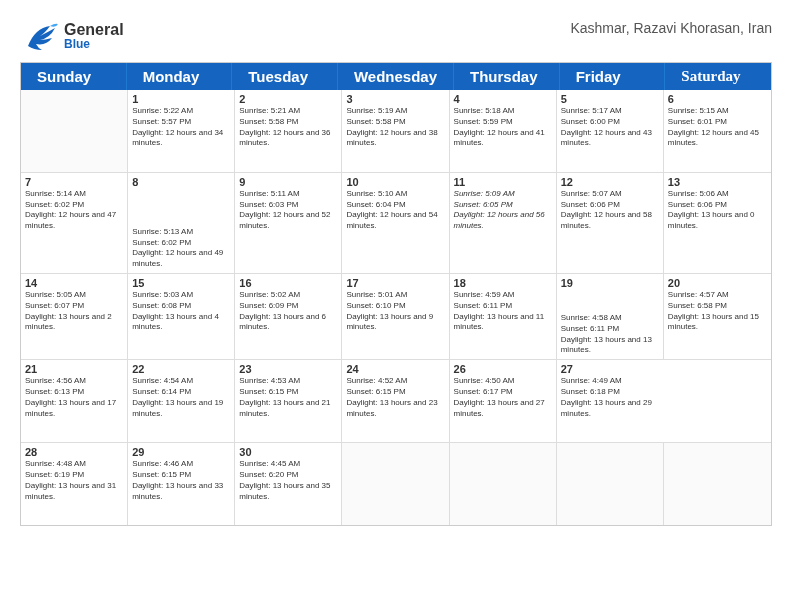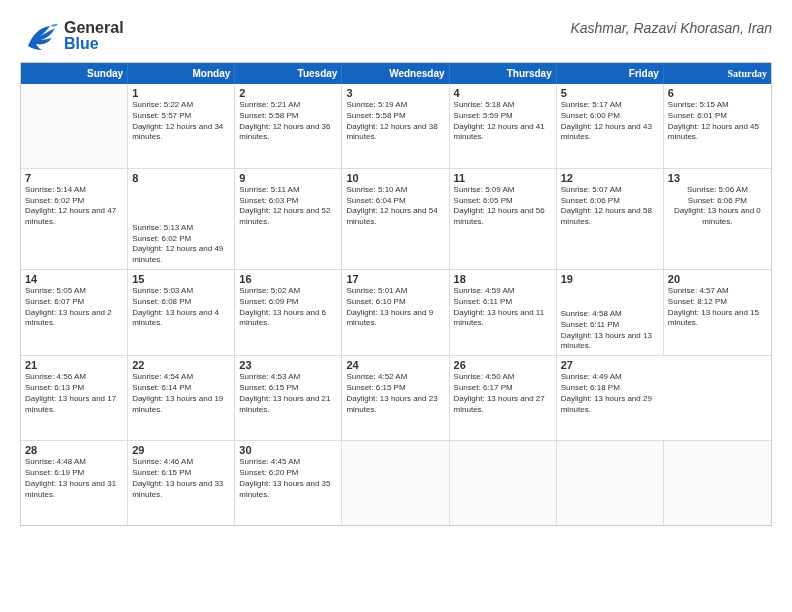--- a/index.html
+++ b/index.html
@@ -29,39 +29,38 @@
     .main-title {
       font-size: 32px;
       font-weight: bold;
       color: #333;
       line-height: 1.1;
     }
     .subtitle {
       font-size: 14px;
       color: #555;
       margin-top: 2px;
-      font-style: italic;
     }
     .calendar {
       flex: 1;
       display: flex;
       flex-direction: column;
       border: 1px solid #ccc;
     }
     .cal-header {
       display: grid;
       grid-template-columns: repeat(7, 1fr);
       background: #1565c0;
     }
     .cal-header-cell {
       color: #fff;
-      font-size: 10px;
-      font-weight: bold;
-      text-align: right;
-      padding: 5px 4px;
+      font-size: 15px;
+      font-weight: bold;
+      text-align: left;
+      padding: 5px 16px;
       border-right: 1px solid #1e7ad1;
     }
     .cal-header-cell:last-child { border-right: none; font-family: Liberation Serif, serif; }
     .cal-body {
       display: flex;
       flex-direction: column;
       flex: 1;
     }
     .cal-row {
       display: grid;
@@ -104,21 +103,21 @@
       display: flex;
       flex-direction: column;
       line-height: 1;
     }
     .logo-general {
       font-size: 16px;
       font-weight: bold;
       color: #333;
     }
     .logo-blue {
-      font-size: 16px;
+      font-size: 12px;
       font-weight: bold;
       color: #1565c0;
     }
   </style>
 </head>
 <body>
 
 <div class="page">
   <div class="header">
     <div class="logo-wrapper">
@@ -206,33 +205,33 @@
 Daylight: 12 hours and 52 minutes.</div>
           </div>
           <div class="cal-cell">
             <div class="day-number">10</div>
             <div class="cell-info" style="white-space: pre-line;">Sunrise: 5:10 AM
 Sunset: 6:04 PM
 Daylight: 12 hours and 54 minutes.</div>
           </div>
           <div class="cal-cell">
             <div class="day-number">11</div>
-            <div class="cell-info" style="white-space: pre-line;">Sunrise: 5:09 AM
+            <div class="cell-info" style="white-space: pre-line; font-style: italic;">Sunrise: 5:09 AM
 Sunset: 6:05 PM
 Daylight: 12 hours and 56 minutes.</div>
           </div>
           <div class="cal-cell">
             <div class="day-number">12</div>
             <div class="cell-info" style="white-space: pre-line;">Sunrise: 5:07 AM
 Sunset: 6:06 PM
 Daylight: 12 hours and 58 minutes.</div>
           </div>
           <div class="cal-cell">
             <div class="day-number">13</div>
-            <div class="cell-info" style="white-space: pre-line; text-align: center;">Sunrise: 5:06 AM
+            <div class="cell-info" style="white-space: pre-line;">Sunrise: 5:06 AM
 Sunset: 6:06 PM
 Daylight: 13 hours and 0 minutes.</div>
           </div>
         </div>
         <div class="cal-row">
           <div class="cal-cell">
             <div class="day-number">14</div>
             <div class="cell-info" style="white-space: pre-line;">Sunrise: 5:05 AM
 Sunset: 6:07 PM
 Daylight: 13 hours and 2 minutes.</div>
@@ -263,21 +262,21 @@
           </div>
           <div class="cal-cell">
             <div class="day-number">19</div>
             <div class="cell-info" style="white-space: pre-line; margin-top: 24px;">Sunrise: 4:58 AM
 Sunset: 6:11 PM
 Daylight: 13 hours and 13 minutes.</div>
           </div>
           <div class="cal-cell">
             <div class="day-number">20</div>
             <div class="cell-info" style="white-space: pre-line;">Sunrise: 4:57 AM
-Sunset: 8:12 PM
+Sunset: 6:58 PM
 Daylight: 13 hours and 15 minutes.</div>
           </div>
         </div>
         <div class="cal-row">
           <div class="cal-cell">
             <div class="day-number">21</div>
             <div class="cell-info" style="white-space: pre-line;">Sunrise: 4:56 AM
 Sunset: 6:13 PM
 Daylight: 13 hours and 17 minutes.</div>
           </div>

